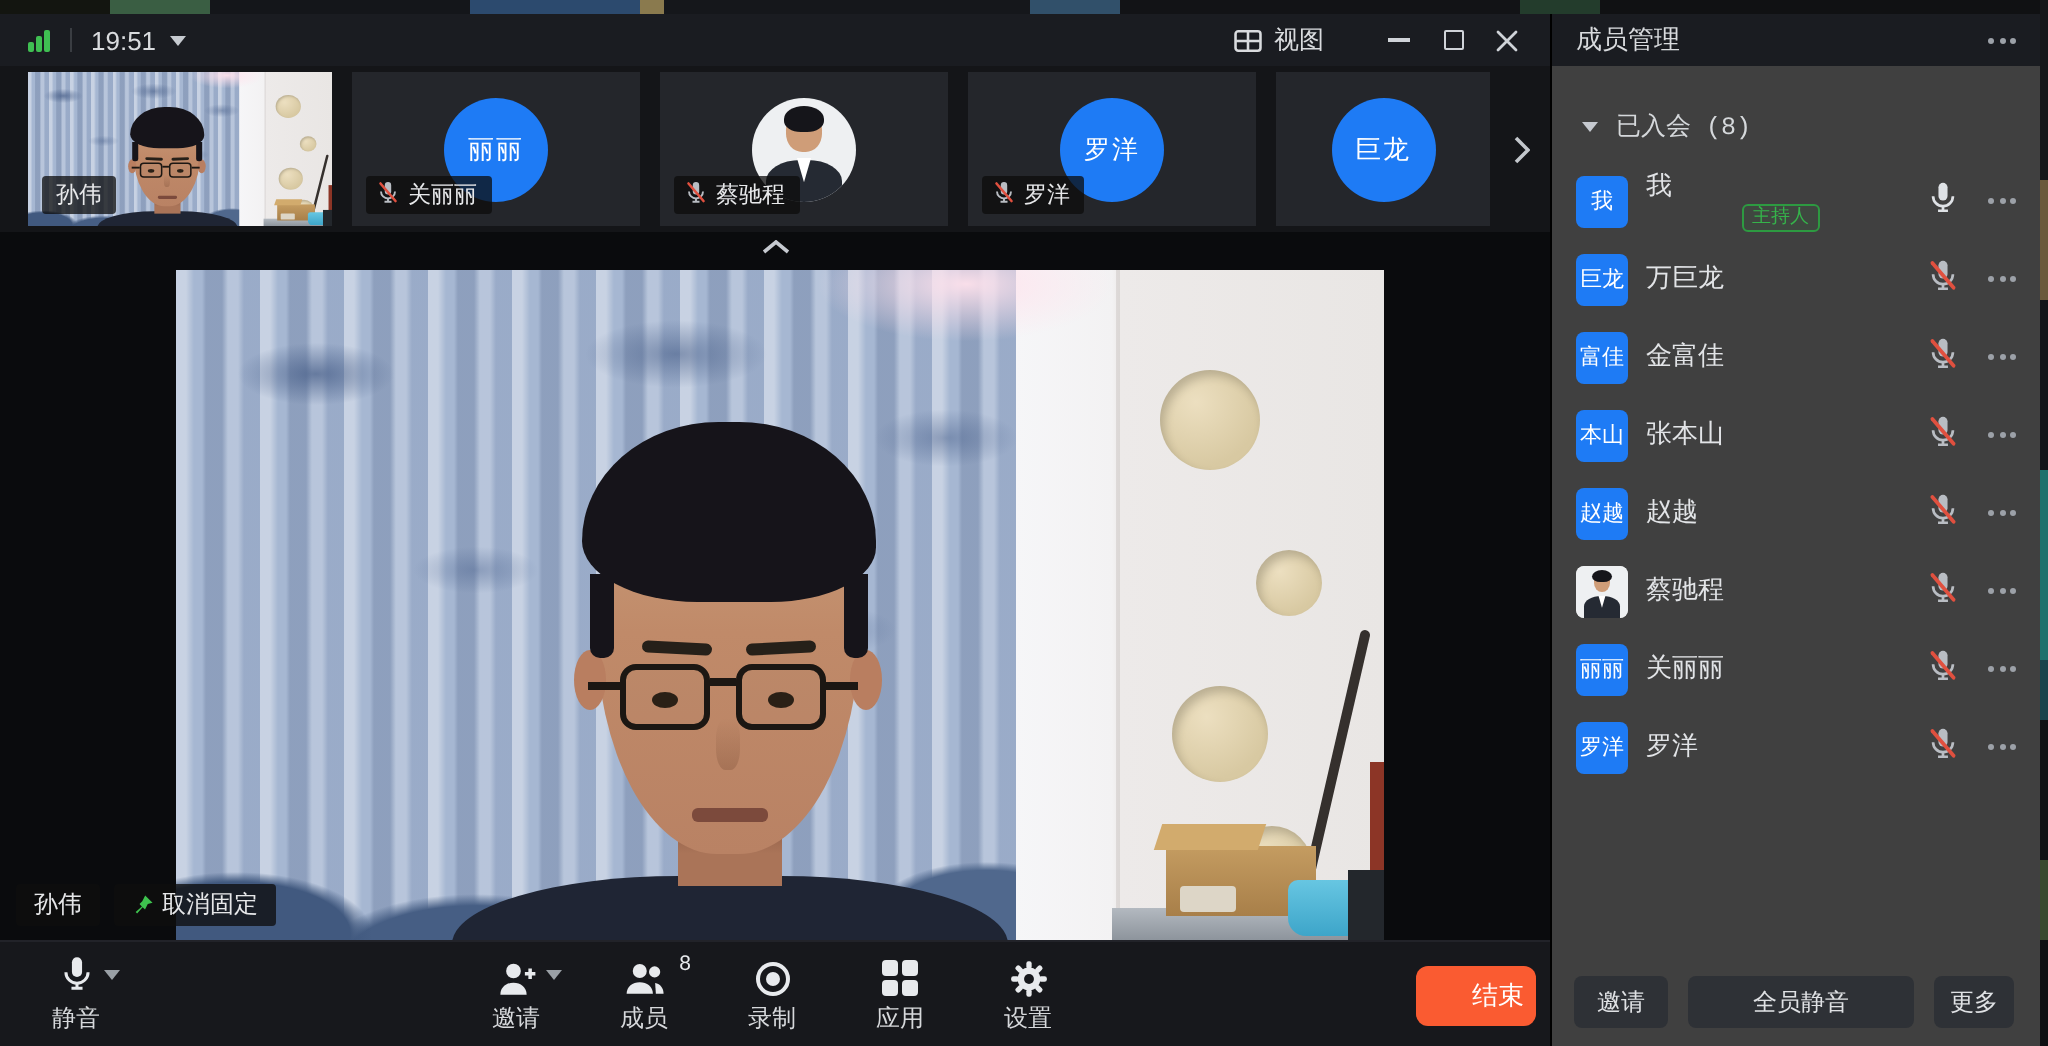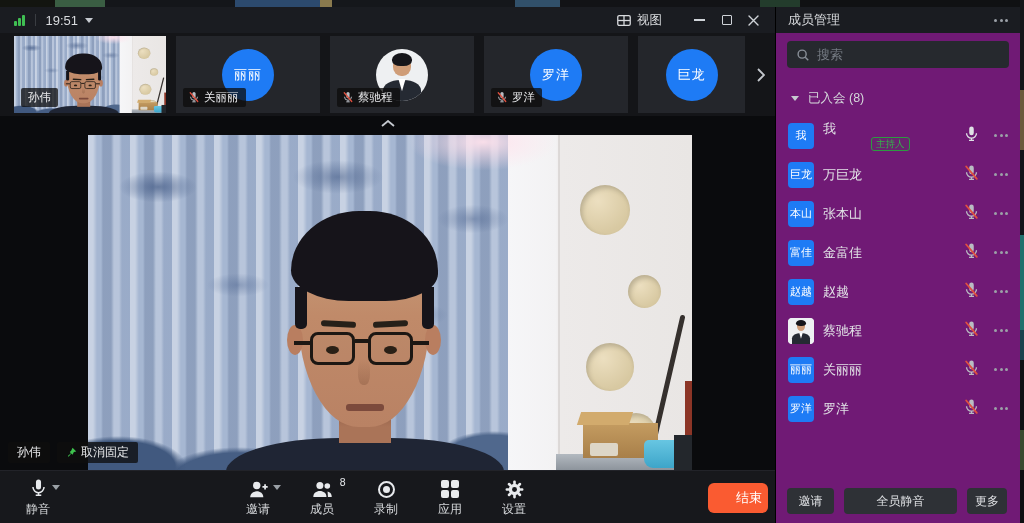--- a/index.html
+++ b/index.html
@@ -123,21 +123,21 @@
   .tool-label{font-size:12px;color:#d6d8db;line-height:12px;}
   .cnt{position:absolute;right:-13px;top:-3px;font-size:10.5px;color:#e8eaed;}
   .rec{width:17px;height:17px;border:2px solid #e8eaed;border-radius:50%;position:relative;}
   .rec::after{content:"";position:absolute;left:50%;top:50%;width:7px;height:7px;margin:-3.5px 0 0 -3.5px;border-radius:50%;background:#e8eaed;}
   .apps{display:grid;grid-template-columns:8px 8px;grid-template-rows:8px 8px;gap:2.5px;}
   .apps u{display:block;background:#e8eaed;border-radius:2px;}
   .end-btn{position:absolute;right:7px;top:12px;width:60px;height:30px;border:none;border-radius:6px;
     background:#fa5b31;color:#fff;font-size:13px;font-family:inherit;text-align:right;}
 
   
-  .sidebar{width:245px;position:relative;background:#701a75;border-left:1px solid #000;}
+  .sidebar{width:245px;position:relative;background:#404040;border-left:1px solid #000;font-family:Liberation Mono, monospace;}
   .sb-header{height:26px;display:flex;align-items:center;justify-content:space-between;padding:0 12px;
     color:#d9dbde;font-size:13px;background:#1a1c21;}
   .dots{display:inline-flex;gap:2.5px;align-items:center;}
   .dots u{display:block;width:3px;height:3px;border-radius:50%;background:#9ca1a8;}
   .search{margin:8px 11px 0;height:27px;border-radius:4px;background:#26292e;display:flex;align-items:center;
     padding:0 9px;gap:7px;color:#767c84;font-size:13px;}
   .section{margin:22px 0 0 15px;display:flex;align-items:center;gap:9px;color:#d5d8db;font-size:12.5px;}
   .tri{width:0;height:0;border:4.5px solid transparent;border-top:5.5px solid #c6cad0;margin-top:4px;}
   .members{margin-top:9px;}
   .member{height:39px;display:flex;align-items:center;padding:0 12px;}
@@ -467,27 +467,20 @@
 
     <aside class="sidebar">
       <div class="sb-header">
         <span>成员管理</span>
         <span class="dots">
             <u></u>
             <u></u>
             <u></u>
           </span>
       </div>
-      <div class="search">
-        <svg width="14" height="14" viewBox="0 0 16 16">
-          <circle cx="7" cy="7" r="4.6" fill="none" stroke="#8a9099" stroke-width="1.6"></circle>
-          <line x1="10.6" y1="10.6" x2="14" y2="14" stroke="#8a9099" stroke-width="1.6"></line>
-        </svg>
-        <span class="search-ph">搜索</span>
-      </div>
       <div class="section">
         <span class="tri"></span>
         <span>已入会 (8)</span>
       </div>
       <div class="members" id="members">
           <div class="member">
     <span class="m-avatar">我</span>
     <span class="m-info">
       <span class="m-name">我</span>
       <span class="m-badge">主持人</span>
@@ -520,43 +513,43 @@
     <line class="slash" x1="4.5" y1="3.5" x2="19.5" y2="21" stroke="#E0503F" stroke-width="2.6" stroke-linecap="round"></line>
   </svg></span>
       <span class="dots">
                 <u></u>
                 <u></u>
                 <u></u>
               </span>
     </span>
   </div>
           <div class="member">
+    <span class="m-avatar">富佳</span>
+    <span class="m-info">
+      <span class="m-name">金富佳</span>
+
+    </span>
+    <span class="m-right">
+      <span class="mic-slot"><svg class="mic muted" viewBox="0 0 24 24">
+    <rect x="8.8" y="2" width="6.4" height="12.5" rx="3.2" fill="currentColor"></rect>
+    <path d="M5 11.5a7 7 0 0 0 14 0" fill="none" stroke="currentColor" stroke-width="1.9"></path>
+    <path d="M12 18.5v3.2M8.5 21.7h7" stroke="currentColor" stroke-width="1.9" fill="none"></path>
+    <line class="slash" x1="4.5" y1="3.5" x2="19.5" y2="21" stroke="#E0503F" stroke-width="2.6" stroke-linecap="round"></line>
+  </svg></span>
+      <span class="dots">
+                <u></u>
+                <u></u>
+                <u></u>
+              </span>
+    </span>
+  </div>
+          <div class="member">
     <span class="m-avatar">本山</span>
     <span class="m-info">
       <span class="m-name">张本山</span>
-
-    </span>
-    <span class="m-right">
-      <span class="mic-slot"><svg class="mic muted" viewBox="0 0 24 24">
-    <rect x="8.8" y="2" width="6.4" height="12.5" rx="3.2" fill="currentColor"></rect>
-    <path d="M5 11.5a7 7 0 0 0 14 0" fill="none" stroke="currentColor" stroke-width="1.9"></path>
-    <path d="M12 18.5v3.2M8.5 21.7h7" stroke="currentColor" stroke-width="1.9" fill="none"></path>
-    <line class="slash" x1="4.5" y1="3.5" x2="19.5" y2="21" stroke="#E0503F" stroke-width="2.6" stroke-linecap="round"></line>
-  </svg></span>
-      <span class="dots">
-                <u></u>
-                <u></u>
-                <u></u>
-              </span>
-    </span>
-  </div>
-          <div class="member">
-    <span class="m-avatar">富佳</span>
-    <span class="m-info">
-      <span class="m-name">金富佳</span>
 
     </span>
     <span class="m-right">
       <span class="mic-slot"><svg class="mic muted" viewBox="0 0 24 24">
     <rect x="8.8" y="2" width="6.4" height="12.5" rx="3.2" fill="currentColor"></rect>
     <path d="M5 11.5a7 7 0 0 0 14 0" fill="none" stroke="currentColor" stroke-width="1.9"></path>
     <path d="M12 18.5v3.2M8.5 21.7h7" stroke="currentColor" stroke-width="1.9" fill="none"></path>
     <line class="slash" x1="4.5" y1="3.5" x2="19.5" y2="21" stroke="#E0503F" stroke-width="2.6" stroke-linecap="round"></line>
   </svg></span>
       <span class="dots">

